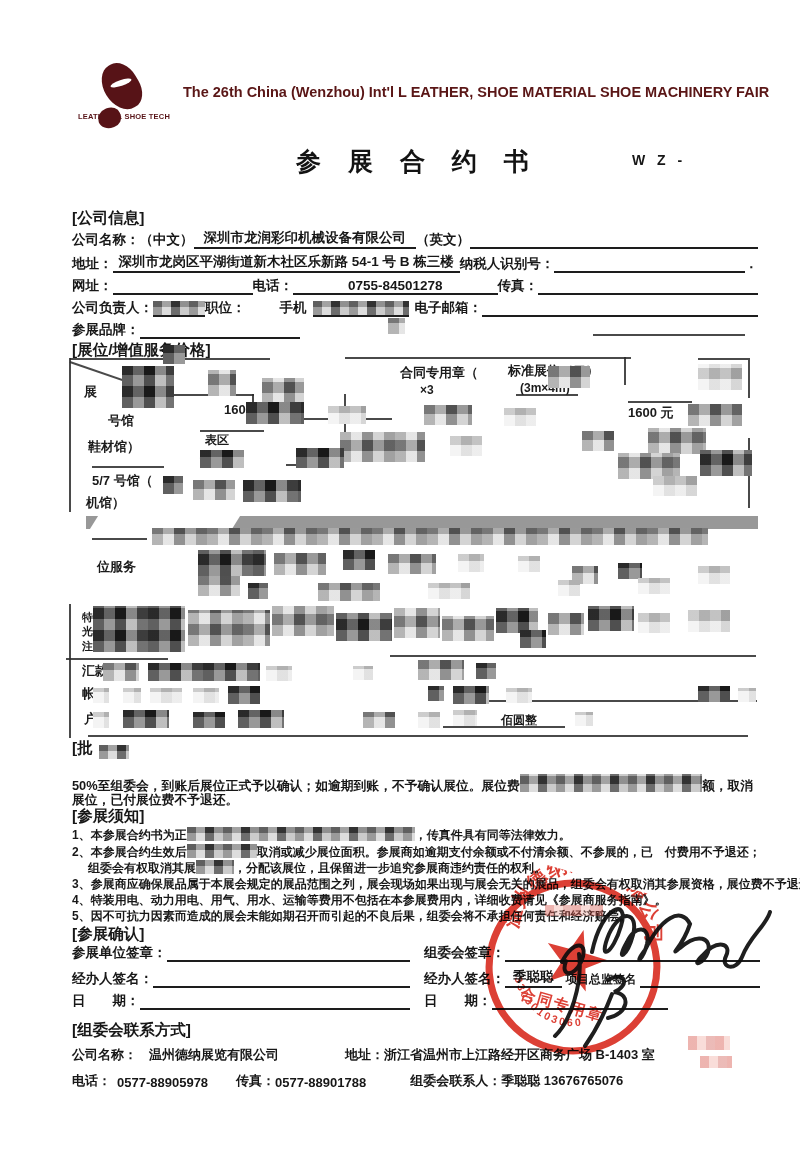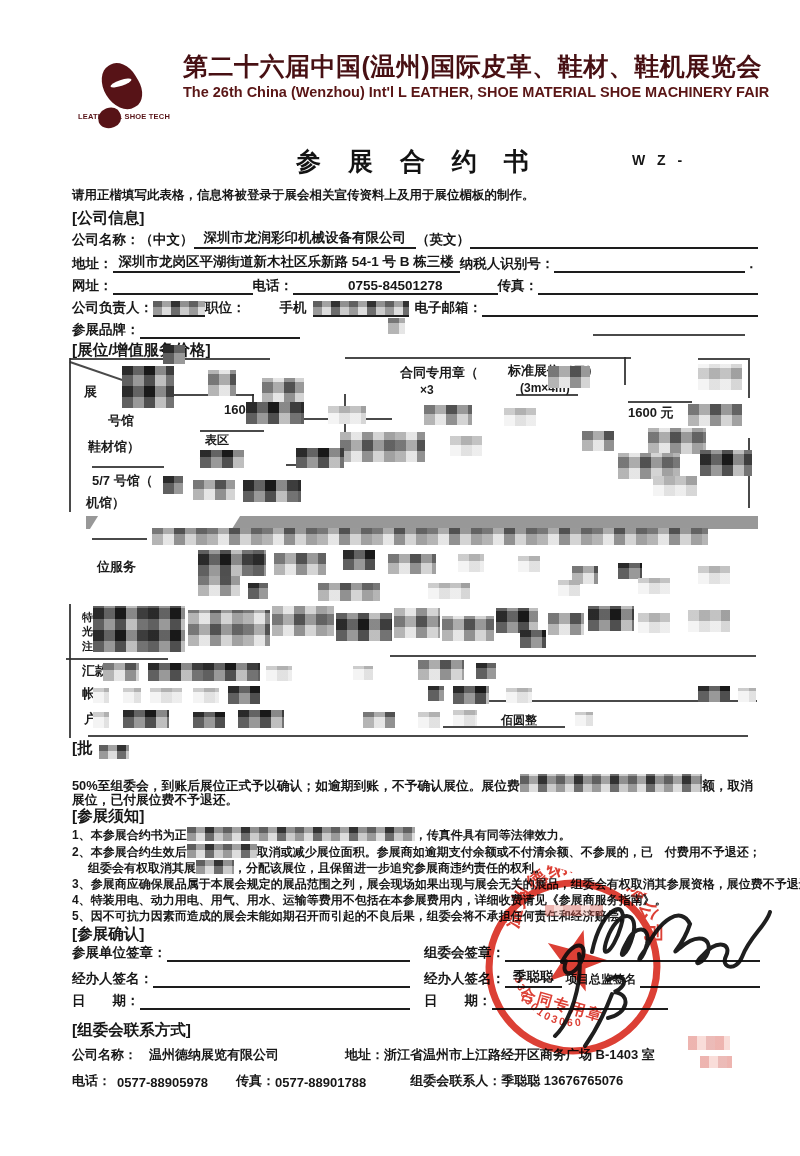--- a/index.html
+++ b/index.html
@@ -58,26 +58,24 @@
 
 <div class="page">
 
   <div class="abs" style="left:70px;top:52px;width:130px;height:125px;">
     <div class="sole" style="left:34px;top:10px;width:35px;height:49px;transform:rotate(-31deg);"></div>
     <div class="sole-stripe" style="left:40px;top:28px;width:22px;height:6px;transform:rotate(-18deg);"></div>
     <div class="logo-cap" style="position:absolute;left:8px;top:60px;width:96px;">LEATHER &amp; SHOE TECH</div>
     <div class="sole" style="left:28px;top:56px;width:23px;height:20px;transform:rotate(-22deg);"></div>
   </div>
 
-  <div class="abs title-cn" style="left:183px;top:50px;">第二十六届中国(温州)国际皮革、鞋材、鞋机展览会</div>
   <div class="abs title-en" style="left:183px;top:84px;">The 26th China (Wenzhou) Int'l L EATHER, SHOE MATERIAL SHOE MACHINERY FAIR</div>
   <div class="abs form-title" style="left:296px;top:145px;">参 展 合 约 书</div>
   <div class="abs form-no" style="left:632px;top:152px;">W Z -</div>
 
-  <div class="abs" style="left:72px;top:187px;font-size:12.5px;">请用正楷填写此表格，信息将被登录于展会相关宣传资料上及用于展位楣板的制作。</div>
 
   <div class="abs sec" style="left:72px;top:208px;">[公司信息]</div>
 
   <div class="abs row" style="left:72px;top:229px;width:686px;">
     <span>公司名称：</span>
     <span>（中文）</span>
     <span class="uval">深圳市龙润彩印机械设备有限公司</span>
     <span>（英文）</span>
     <span class="fill"></span>
   </div>

